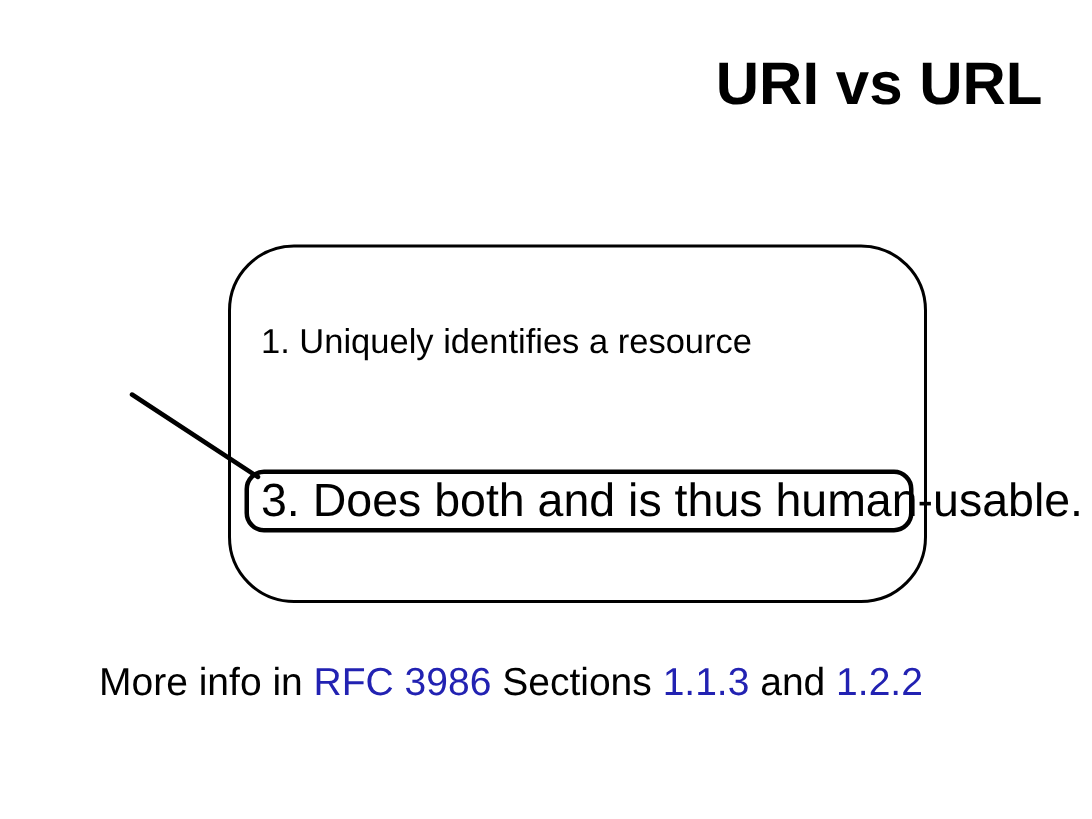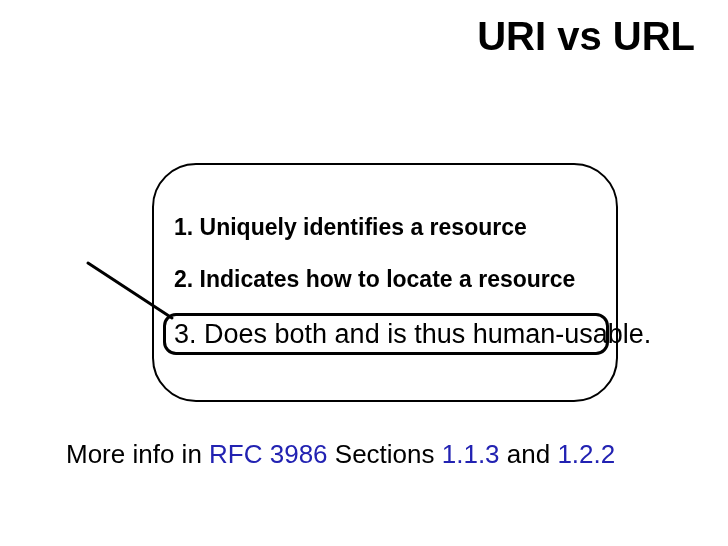--- a/index.html
+++ b/index.html
@@ -11,21 +11,21 @@
     position: relative;
     width: 728px;
     height: 546px;
     background: #ffffff;
     font-family: "Liberation Sans", sans-serif;
     color: #000000;
     overflow: hidden;
   }
   .slide-title {
     position: absolute;
-    top: 14px;
+    top: 34px;
     right: 33px;
     font-size: 40px;
     font-weight: bold;
     letter-spacing: 0px;
     white-space: nowrap;
   }
   .uri-label {
     position: absolute;
     top: 109px;
     left: 336px;
@@ -50,41 +50,40 @@
     border: 2px solid #000000;
     border-radius: 44px;
     box-sizing: border-box;
     background: #ffffff;
   }
   .list-item {
     position: absolute;
     left: 174px;
     font-size: 23px;
     white-space: nowrap;
-    font-weight: bold;
   }
   .item-1 { top: 214px; }
   .item-2 { top: 266px; }
   .highlight-box {
     position: absolute;
     left: 163px;
     top: 313px;
     width: 446px;
     height: 42px;
     border: 3px solid #000000;
     border-radius: 13px;
     box-sizing: border-box;
     background: #ffffff;
     display: flex;
     align-items: center;
   }
   .highlight-box .item-3 {
     position: static;
     padding-left: 8px;
-    font-size: 27px;
+    font-size: 31px;
     white-space: nowrap;
   }
   .connector-svg {
     position: absolute;
     left: 0;
     top: 0;
     width: 728px;
     height: 546px;
     pointer-events: none;
   }
@@ -105,21 +104,20 @@
 
 <div class="slide">
 
   <div class="slide-title">URI vs URL</div>
 
 
   <div class="uri-box"></div>
 
   <div class="list-item item-1">1. Uniquely identifies a resource</div>
 
-  <div class="list-item item-2">2. Indicates how to locate a resource</div>
 
   <div class="highlight-box">
     <div class="item-3">3. Does both and is thus human-usable.</div>
   </div>
 
 
   <svg class="connector-svg" viewBox="0 0 728 546" xmlns="http://www.w3.org/2000/svg">
     <line x1="88" y1="263" x2="172" y2="318" stroke="#000000" stroke-width="3" stroke-linecap="round"></line>
   </svg>
 

